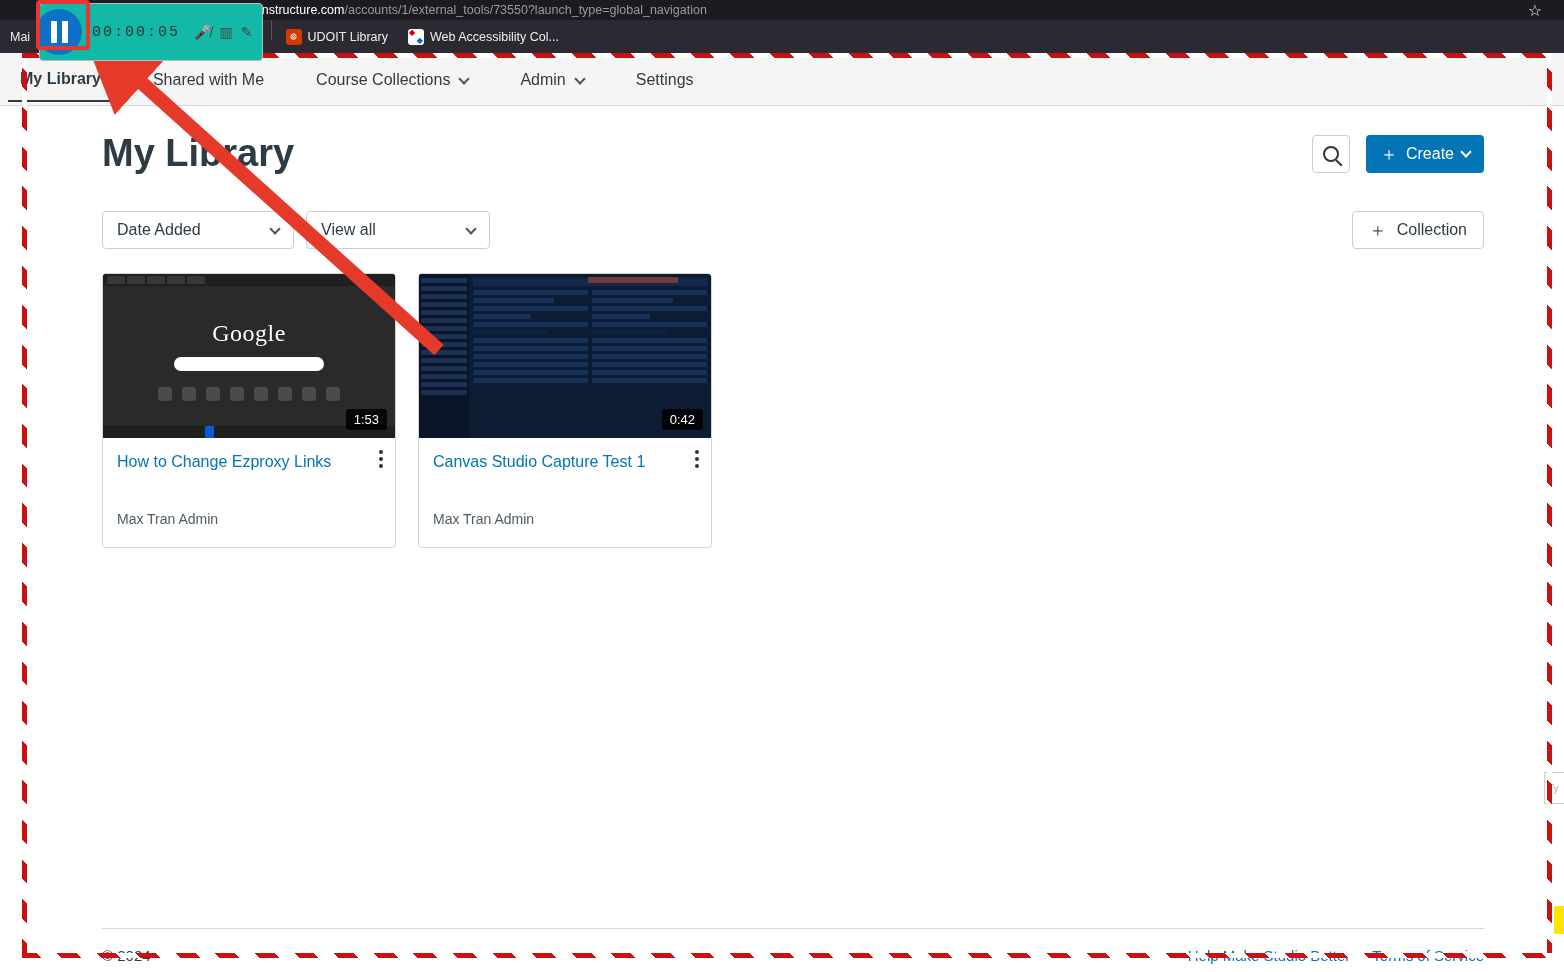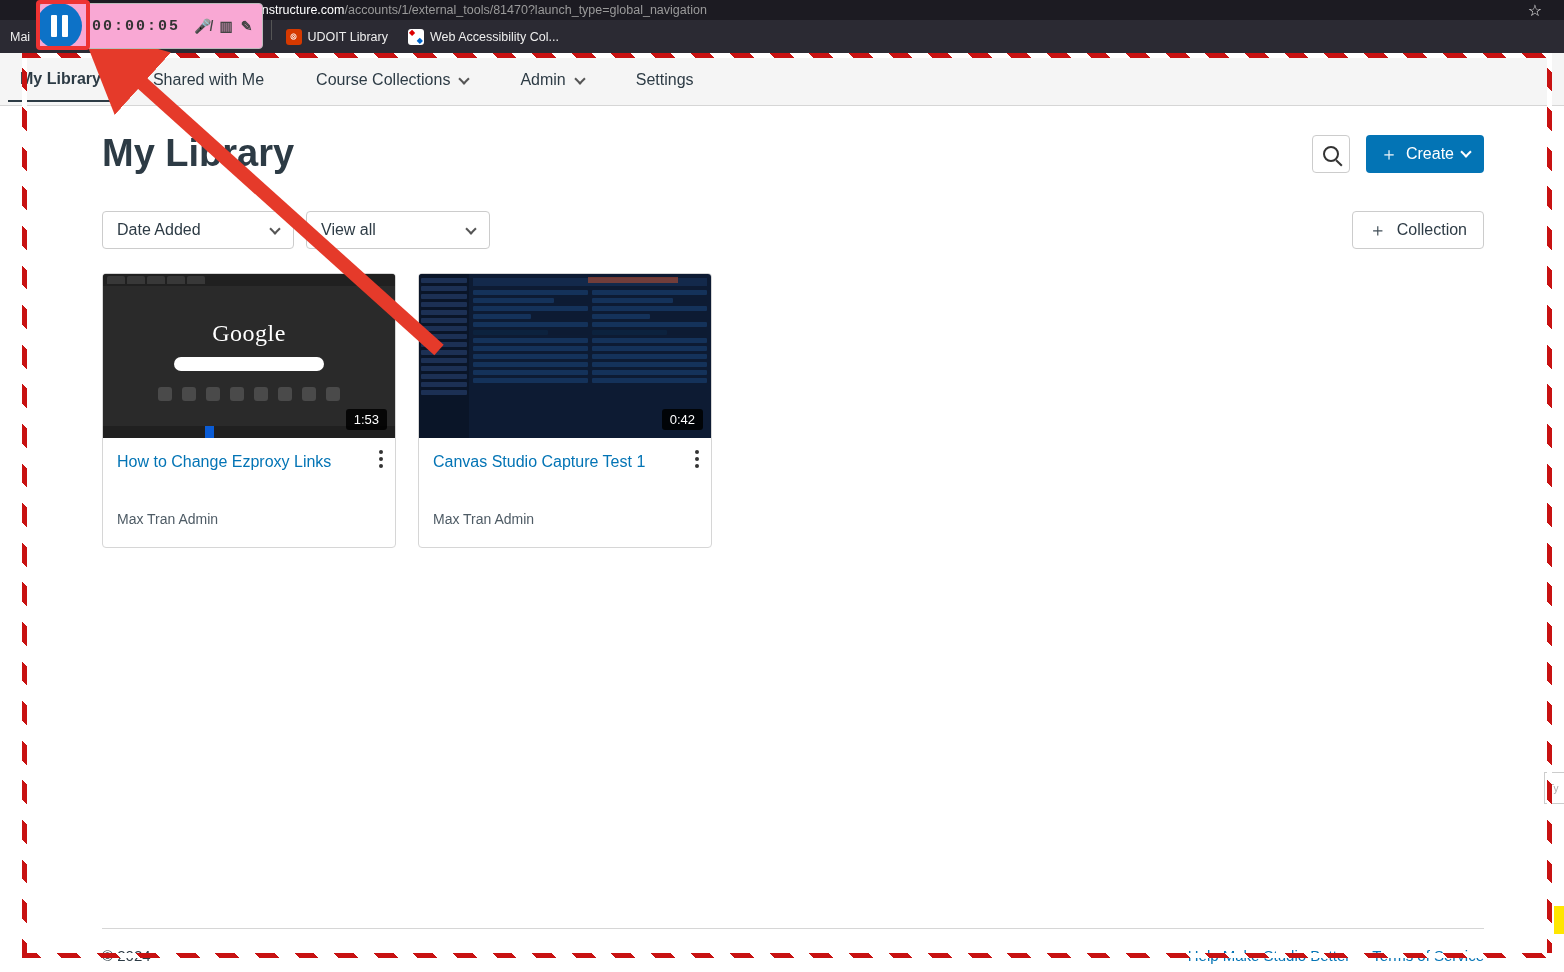--- a/index.html
+++ b/index.html
@@ -77,29 +77,28 @@
   }
   .bm-icon-web::after {
     content:"◆"; color:#06c; position:absolute; right:1px; bottom:0; font-size:8px;
   }
 
   
   .recorder-overlay {
     position: absolute;
     top: 3px;
     left: 39px;
-    height: 46px;
-    display: flex;
-    align-items: center;
-    background: #f9a8d4;
+    height: 58px;
+    display: flex;
+    align-items: center;
+    background: #14b8a6;
     border: 1px solid #bbb;
     border-radius: 4px;
     padding-right: 6px;
     z-index: 500;
-    font-weight: bold;
   }
   .pause-pill {
     width: 46px;
     height: 46px;
     background: #0d72c7;
     border-radius: 50%;
     display: flex;
     align-items: center;
     justify-content: center;
     gap: 5px;
@@ -309,21 +308,21 @@
 <div class="chrome-top">
   <div class="chrome-icons">
     <span>🛡</span>
     <span>🔒</span>
     <span>⧉</span>
     <span>⌧</span>
   </div>
   <div class="url-bar">
     <span>https://erau.</span>
     <span class="host">instructure.com</span>
-    <span>/accounts/1/external_tools/81470?launch_type=global_navigation</span>
+    <span>/accounts/1/external_tools/73550?launch_type=global_navigation</span>
   </div>
   <div class="star-right">☆</div>
 </div>
 
 <div class="chrome-bookmarks">
   <div class="bm-item">
     <span>Mai</span>
   </div>
   <div class="bm-item" style="padding-left:190px">
     <span>tions</span>

